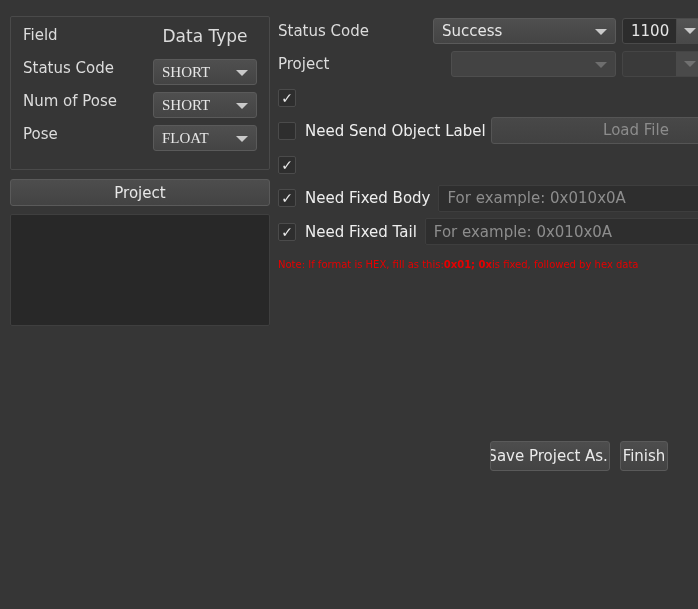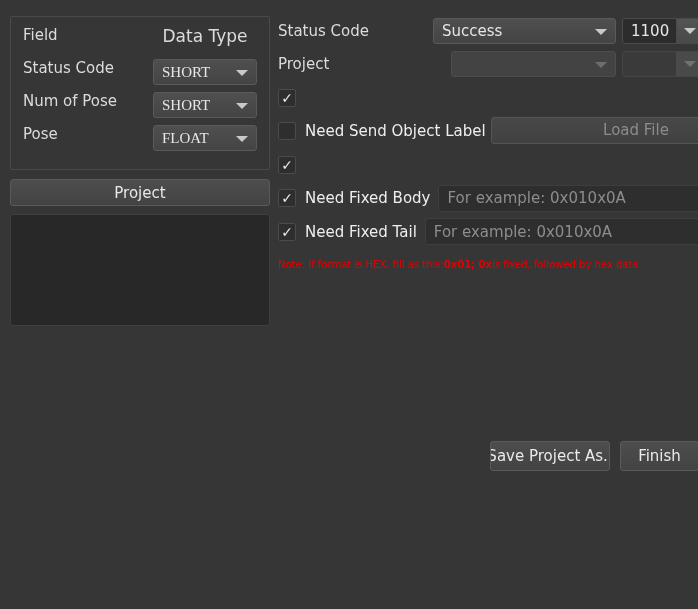--- a/index.html
+++ b/index.html
@@ -261,21 +261,21 @@
     color: #eaeaea;
     font-size: 15px;
     display: flex;
     align-items: center;
     justify-content: center;
     white-space: nowrap;
     overflow: hidden;
     font-family: "DejaVu Sans", "Liberation Sans", sans-serif;
   }
   #save-project-button { width: 120px; padding: 0 4px; }
-  #finish-button { width: 79px; margin-left: 10px; }
+  #finish-button { width: 48px; margin-left: 10px; }
 </style>
 </head>
 <body>
 
 <div id="left-panel">
 
   <div id="field-groupbox">
 
     <div class="field-row">
       <span class="field-label">Field</span>

